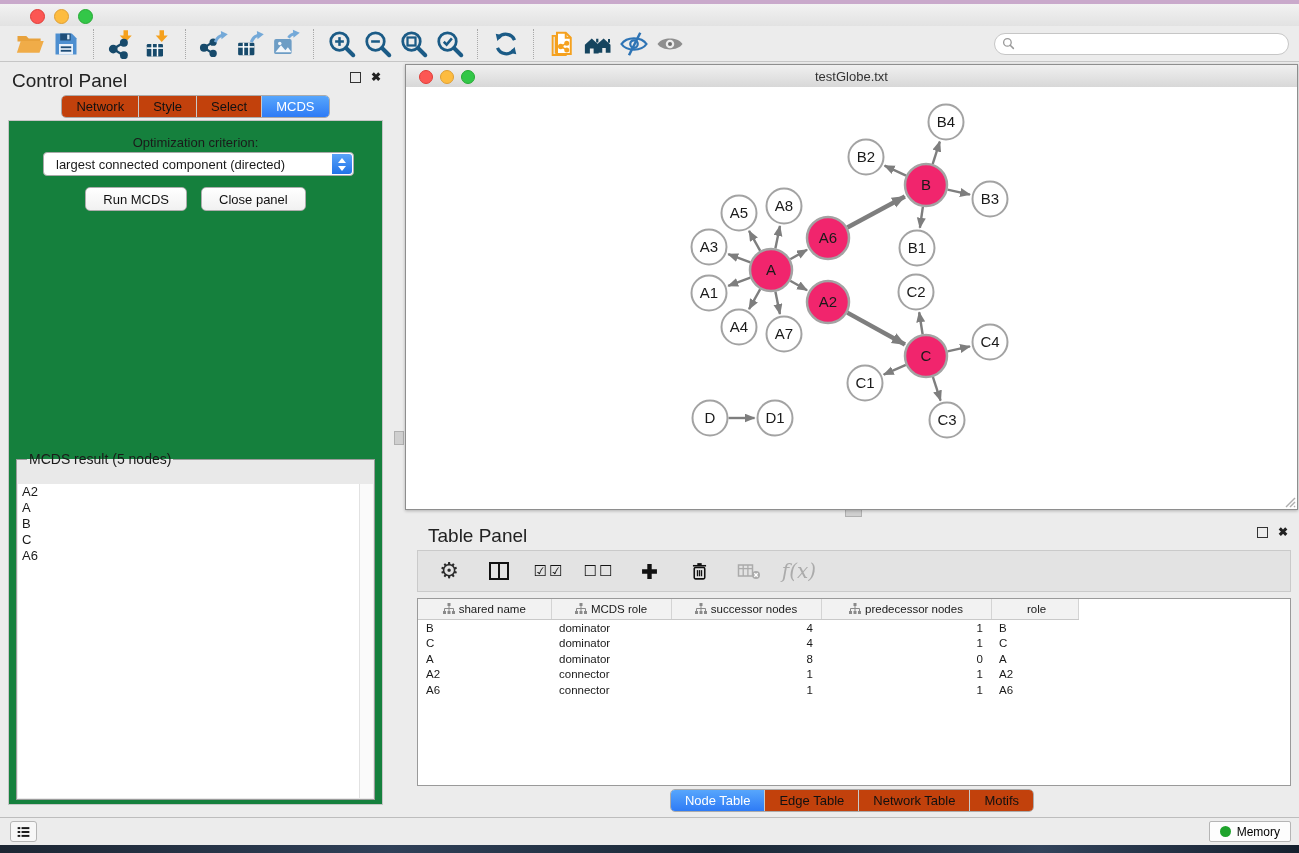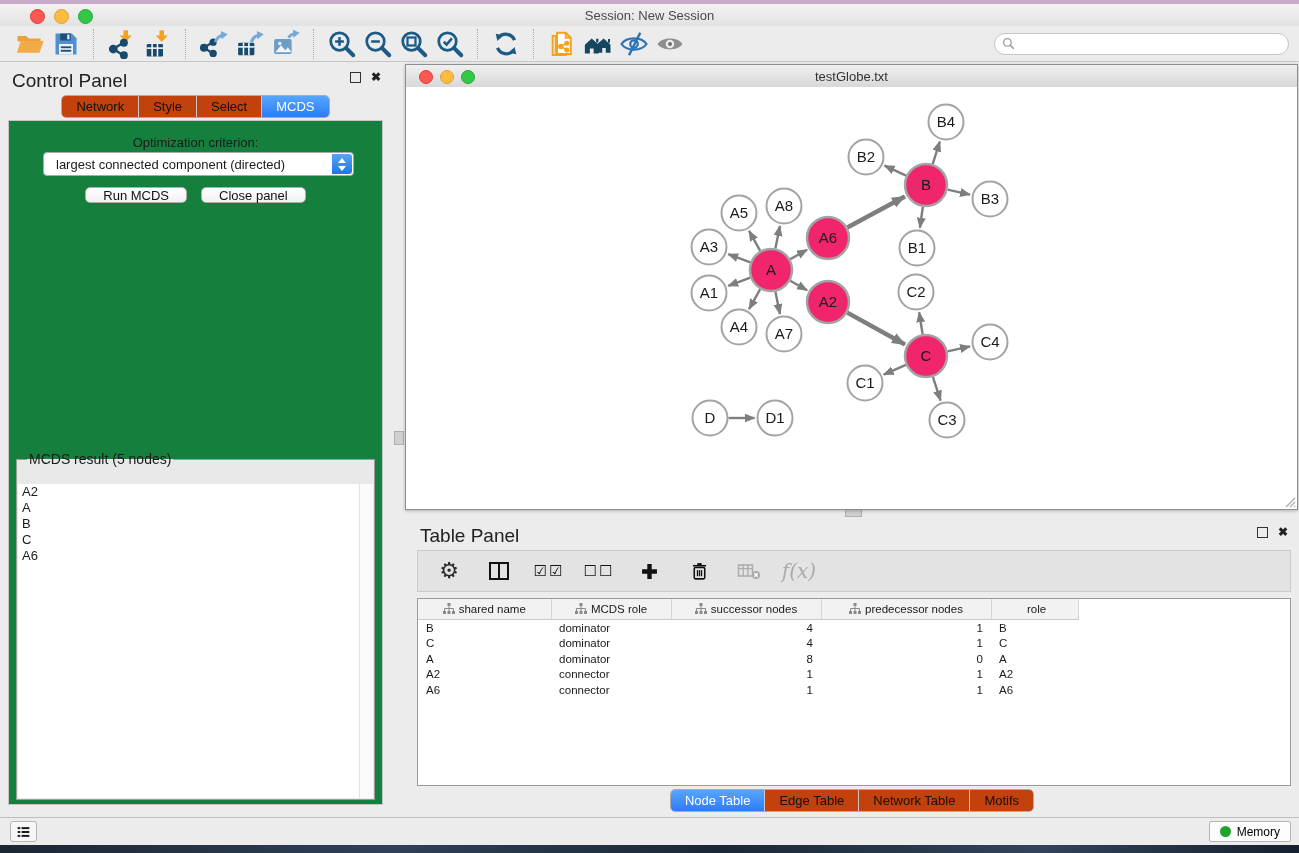--- a/index.html
+++ b/index.html
@@ -39,21 +39,21 @@
   .opt-label{position:absolute;top:14px;left:0;right:0;text-align:center;font-size:13px;}
   .criterion{position:absolute;top:31px;left:34px;right:28px;height:24px;background:#fff;
              border:1px solid #A9A9A9;border-radius:4px;display:flex;align-items:center;
              font-size:13px;padding-left:12px;box-sizing:border-box;}
   .stepper{position:absolute;right:1px;top:1px;bottom:1px;width:20px;border-radius:0 3px 3px 0;
            background:linear-gradient(#59A3F9,#2173E8);display:flex;flex-direction:column;
            align-items:center;justify-content:center;gap:3px;}
   .tri-up{width:0;height:0;border-left:4px solid transparent;border-right:4px solid transparent;border-bottom:5px solid #fff;}
   .tri-dn{width:0;height:0;border-left:4px solid transparent;border-right:4px solid transparent;border-top:5px solid #fff;}
   .btn-row{position:absolute;top:66px;left:0;right:0;display:flex;justify-content:center;gap:14px;}
-  .pbtn{height:16px;padding:0 17px;font-size:13px;border:1px solid #ADADAD;border-radius:5px;
+  .pbtn{height:24px;padding:0 17px;font-size:13px;border:1px solid #ADADAD;border-radius:5px;
         background:linear-gradient(#FFF,#F1F1F1);color:#111;}
   .resultbox{position:absolute;left:7px;right:7px;top:330px;bottom:4px;border:1px solid #9C9C9C;
              margin:0;padding:0;background:#E9E9E9;}
   .resultbox legend{font-size:14px;margin-left:10px;padding:0 2px;}
   .result-list{position:absolute;left:1px;right:1px;top:17px;bottom:1px;background:#fff;overflow:hidden;}
   .result-item{font-size:13px;line-height:16px;padding-left:4px;}
   .scrolltrack{position:absolute;top:17px;bottom:1px;right:1px;width:13px;background:#FAFAFA;border-left:1px solid #E2E2E2;}
   
   .netwin{position:absolute;left:405px;top:64px;width:893px;height:446px;border:1px solid #8E8E8E;
           background:#fff;box-sizing:border-box;box-shadow:0 1px 3px rgba(0,0,0,.25);}
@@ -99,21 +99,20 @@
 <div id="app">
 
   <div class="wp-top"></div>
 
   <div class="titlebar">
     <div class="lights">
       <span class="light l-red"></span>
       <span class="light l-yel"></span>
       <span class="light l-grn"></span>
     </div>
-    <div class="app-title">Session: New Session</div>
   </div>
 
   <div class="toolbar">
     <button class="tbtn">
       <svg width="30" height="30" viewBox="0 0 24 24">
           <path d="M2 5.5h7l2 2h9.5v2.5H2z" fill="#E8A23C"></path>
           <path d="M1.5 19 4.6 9.5H23L19.6 19z" fill="#F0AC48"></path>
         </svg>
     </button>
     <button class="tbtn">
@@ -403,21 +402,21 @@
     <svg class="resize-grip" width="12" height="12">
         <g stroke="#AFAFAF" stroke-width="1.4">
           <line x1="2" y1="11" x2="11" y2="2"></line>
           <line x1="6" y1="11" x2="11" y2="6"></line>
           <line x1="10" y1="11" x2="11" y2="10"></line>
         </g>
       </svg>
   </div>
 
   <div class="tpanel">
-    <div class="panel-head" style="left:15px;top:7px;">Table Panel</div>
+    <div class="panel-head" style="left:23px;top:7px;">Table Panel</div>
     <div class="panel-ctl" style="top:8px;right:11px;">
       <span class="float-ico"></span>
       <span class="close-ico">✖</span>
     </div>
     <div class="tp-toolbar">
       <button class="tico">
           <span class="gear-glyph">⚙</span>
         </button>
       <button class="tico">
         <svg width="22" height="22" viewBox="0 0 22 22">

